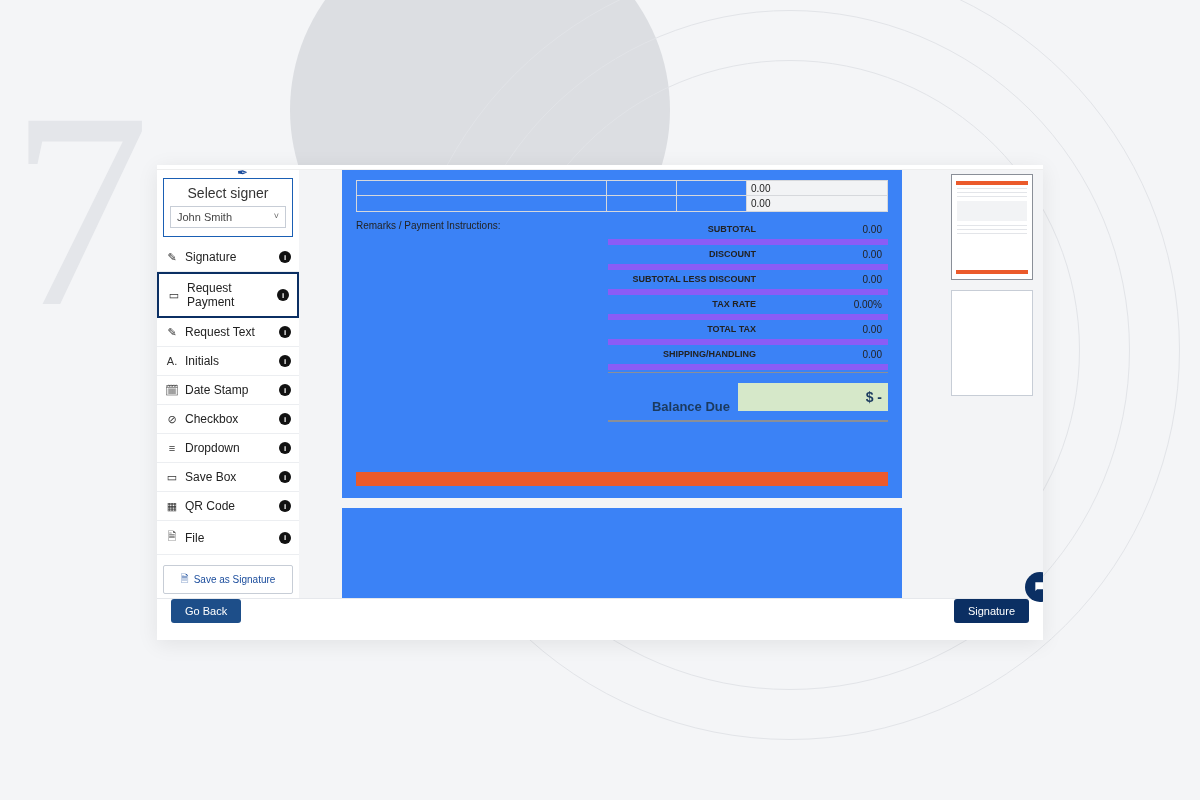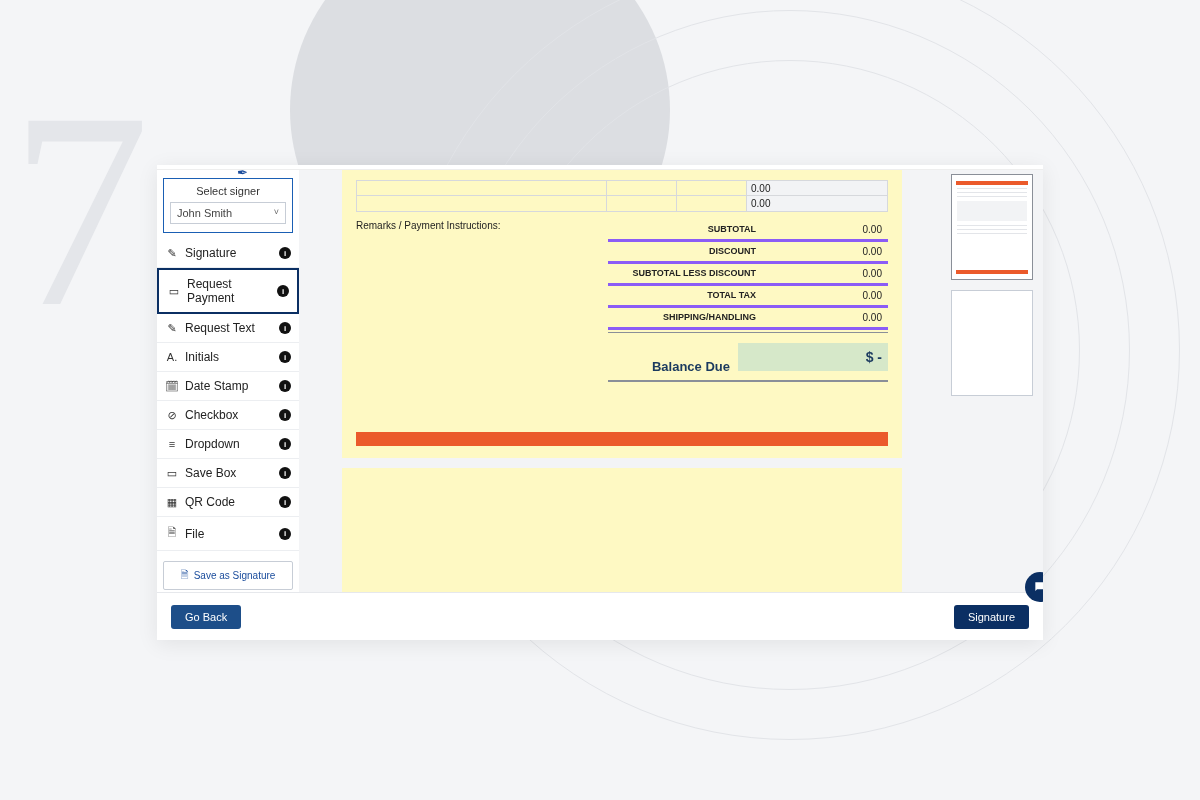--- a/index.html
+++ b/index.html
@@ -86,21 +86,21 @@
     flex-direction: column;
     font-size: 12px;
   }
   .signer-box {
     margin: 8px 6px 6px 6px;
     border: 1px solid #1a5fb4;
     padding: 6px 6px 8px 6px;
   }
   .signer-label {
     text-align: center;
-    font-size: 11px;
+    font-size: 14px;
     color: #333;
     margin-bottom: 5px;
   }
   .signer-select {
     width: 100%;
     border: 1px solid #c7cdd6;
     padding: 4px 6px;
     font-size: 11px;
     color: #444;
     background: #fff;
@@ -162,21 +162,21 @@
     background: #fff;
   }
 
   
   .doc-area {
     flex: 1;
     padding: 0 8px;
     overflow: hidden;
   }
   .doc-page {
-    background: #fef9c3;
+    background: #3b82f6;
     margin: 0 auto;
     width: 560px;
     padding: 10px 14px 12px 14px;
   }
   .doc-page + .doc-page { margin-top: 10px; min-height: 140px; }
 
   .itemrow {
     display: flex;
     border: 1px solid #d6d8dc;
     height: 16px;
@@ -205,21 +205,21 @@
     color: #222;
     font-weight: 500;
   }
   .totals {
     width: 280px;
   }
   .tot-row {
     display: flex;
     justify-content: space-between;
     align-items: center;
-    border-bottom: 3px solid #8b5cf6;
+    border-bottom: 6px solid #8b5cf6;
     padding: 4px 2px;
   }
   .tot-row .tl {
     font-size: 9px;
     font-weight: 700;
     color: #222;
     text-align: right;
     flex: 1;
     padding-right: 10px;
     line-height: 1.1;
@@ -279,25 +279,25 @@
     overflow: hidden;
   }
   .thumb.active { border: 1px solid #8a8f98; }
   .thumb .th-top { height: 4px; background: #eb5a2b; margin: 6px 4px 0 4px; }
   .thumb .th-line { height: 1px; background: #e3e5e9; margin: 3px 5px; }
   .thumb .th-block { height: 20px; background: #f2f3f5; margin: 4px 5px; }
   .thumb .th-bot { height: 4px; background: #eb5a2b; position: absolute; bottom: 5px; left: 4px; right: 4px; }
 
   
   .footer {
-    height: 48px;
+    height: 42px;
     background: #fff;
     border-top: 1px solid #e6e8ec;
     display: flex;
-    align-items: center;
+    align-items: flex-start;
     justify-content: space-between;
     padding: 0 14px;
   }
   .btn {
     padding: 6px 14px;
     border-radius: 3px;
     font-size: 11px;
     color: #fff;
     cursor: pointer;
     border: none;
@@ -427,20 +427,24 @@
               <div class="tl">SUBTOTAL</div>
               <div class="tv">0.00</div>
             </div>
             <div class="tot-row">
               <div class="tl">DISCOUNT</div>
               <div class="tv">0.00</div>
             </div>
             <div class="tot-row">
               <div class="tl">SUBTOTAL LESS DISCOUNT</div>
               <div class="tv">0.00</div>
+            </div>
+            <div class="tot-row">
+              <div class="tl">TAX RATE</div>
+              <div class="tv">0.00%</div>
             </div>
             <div class="tot-row">
               <div class="tl">TOTAL TAX</div>
               <div class="tv">0.00</div>
             </div>
             <div class="tot-row">
               <div class="tl">SHIPPING/HANDLING</div>
               <div class="tv">0.00</div>
             </div>
             <div class="balance-row">

